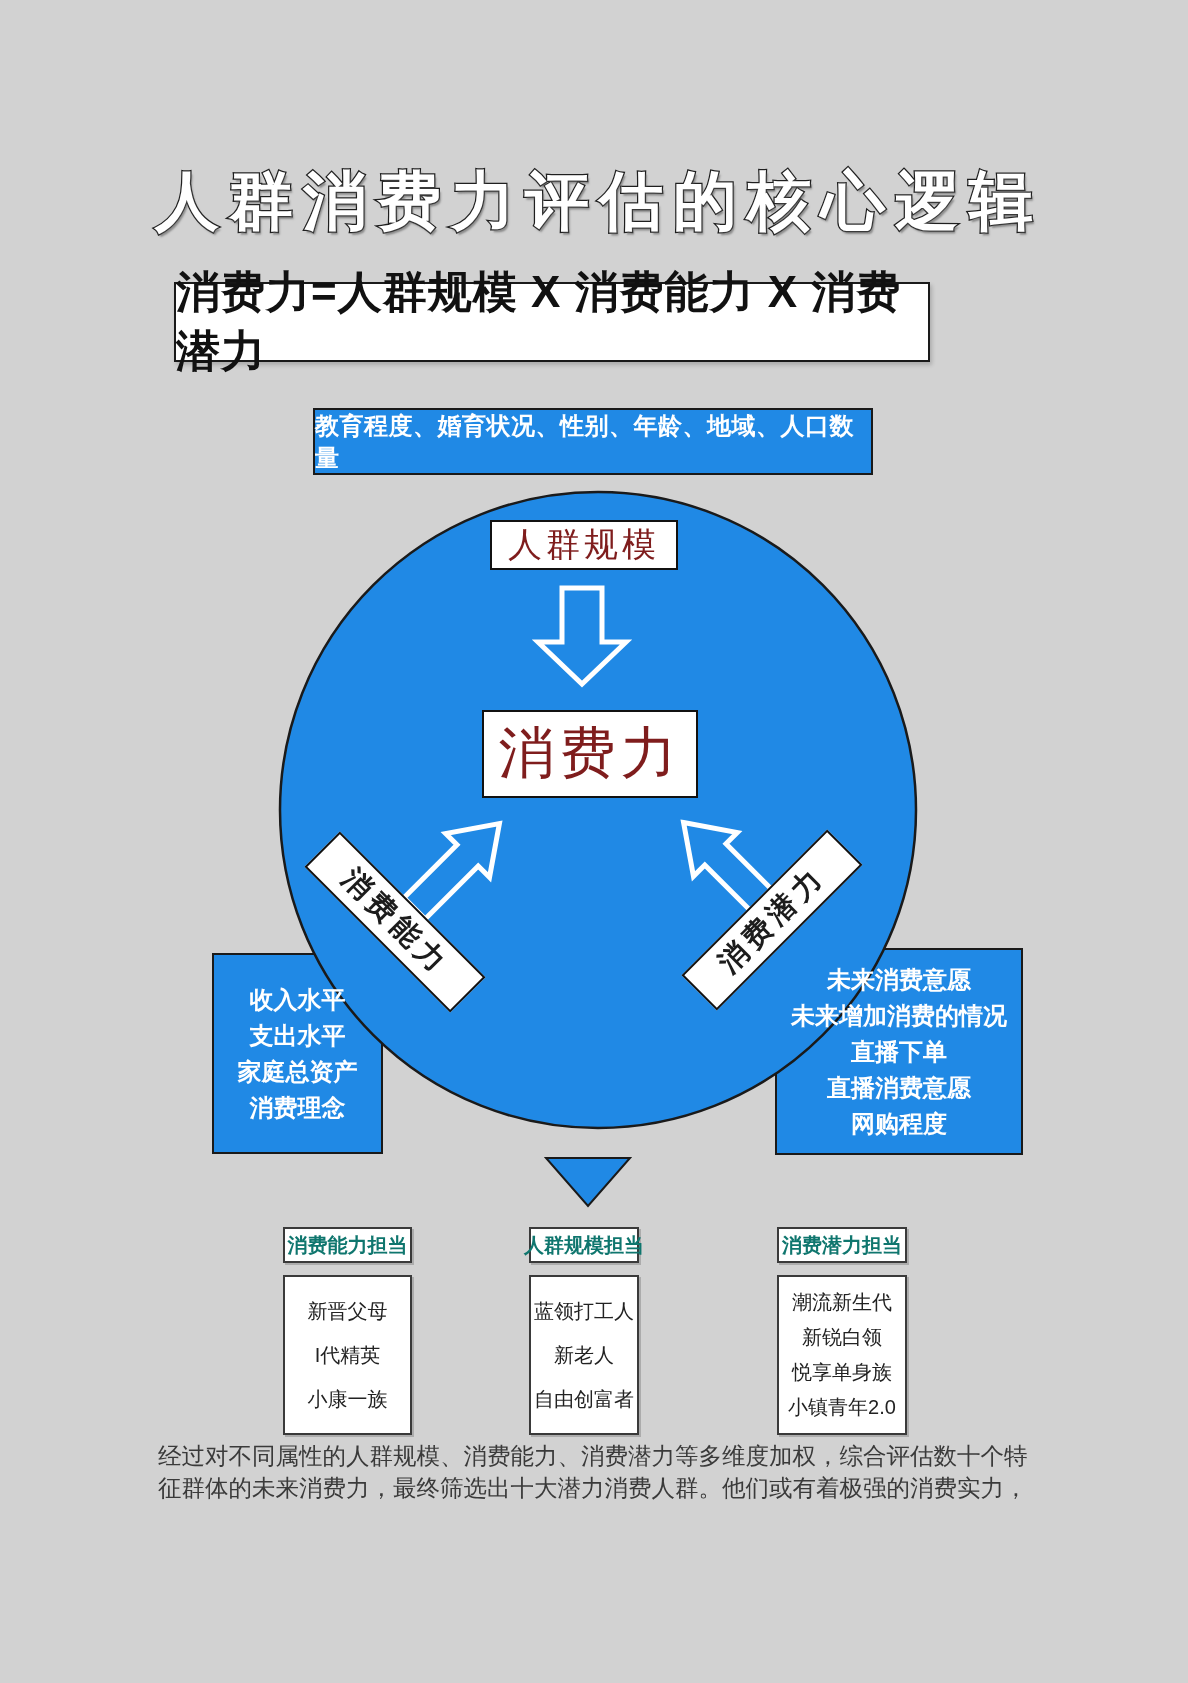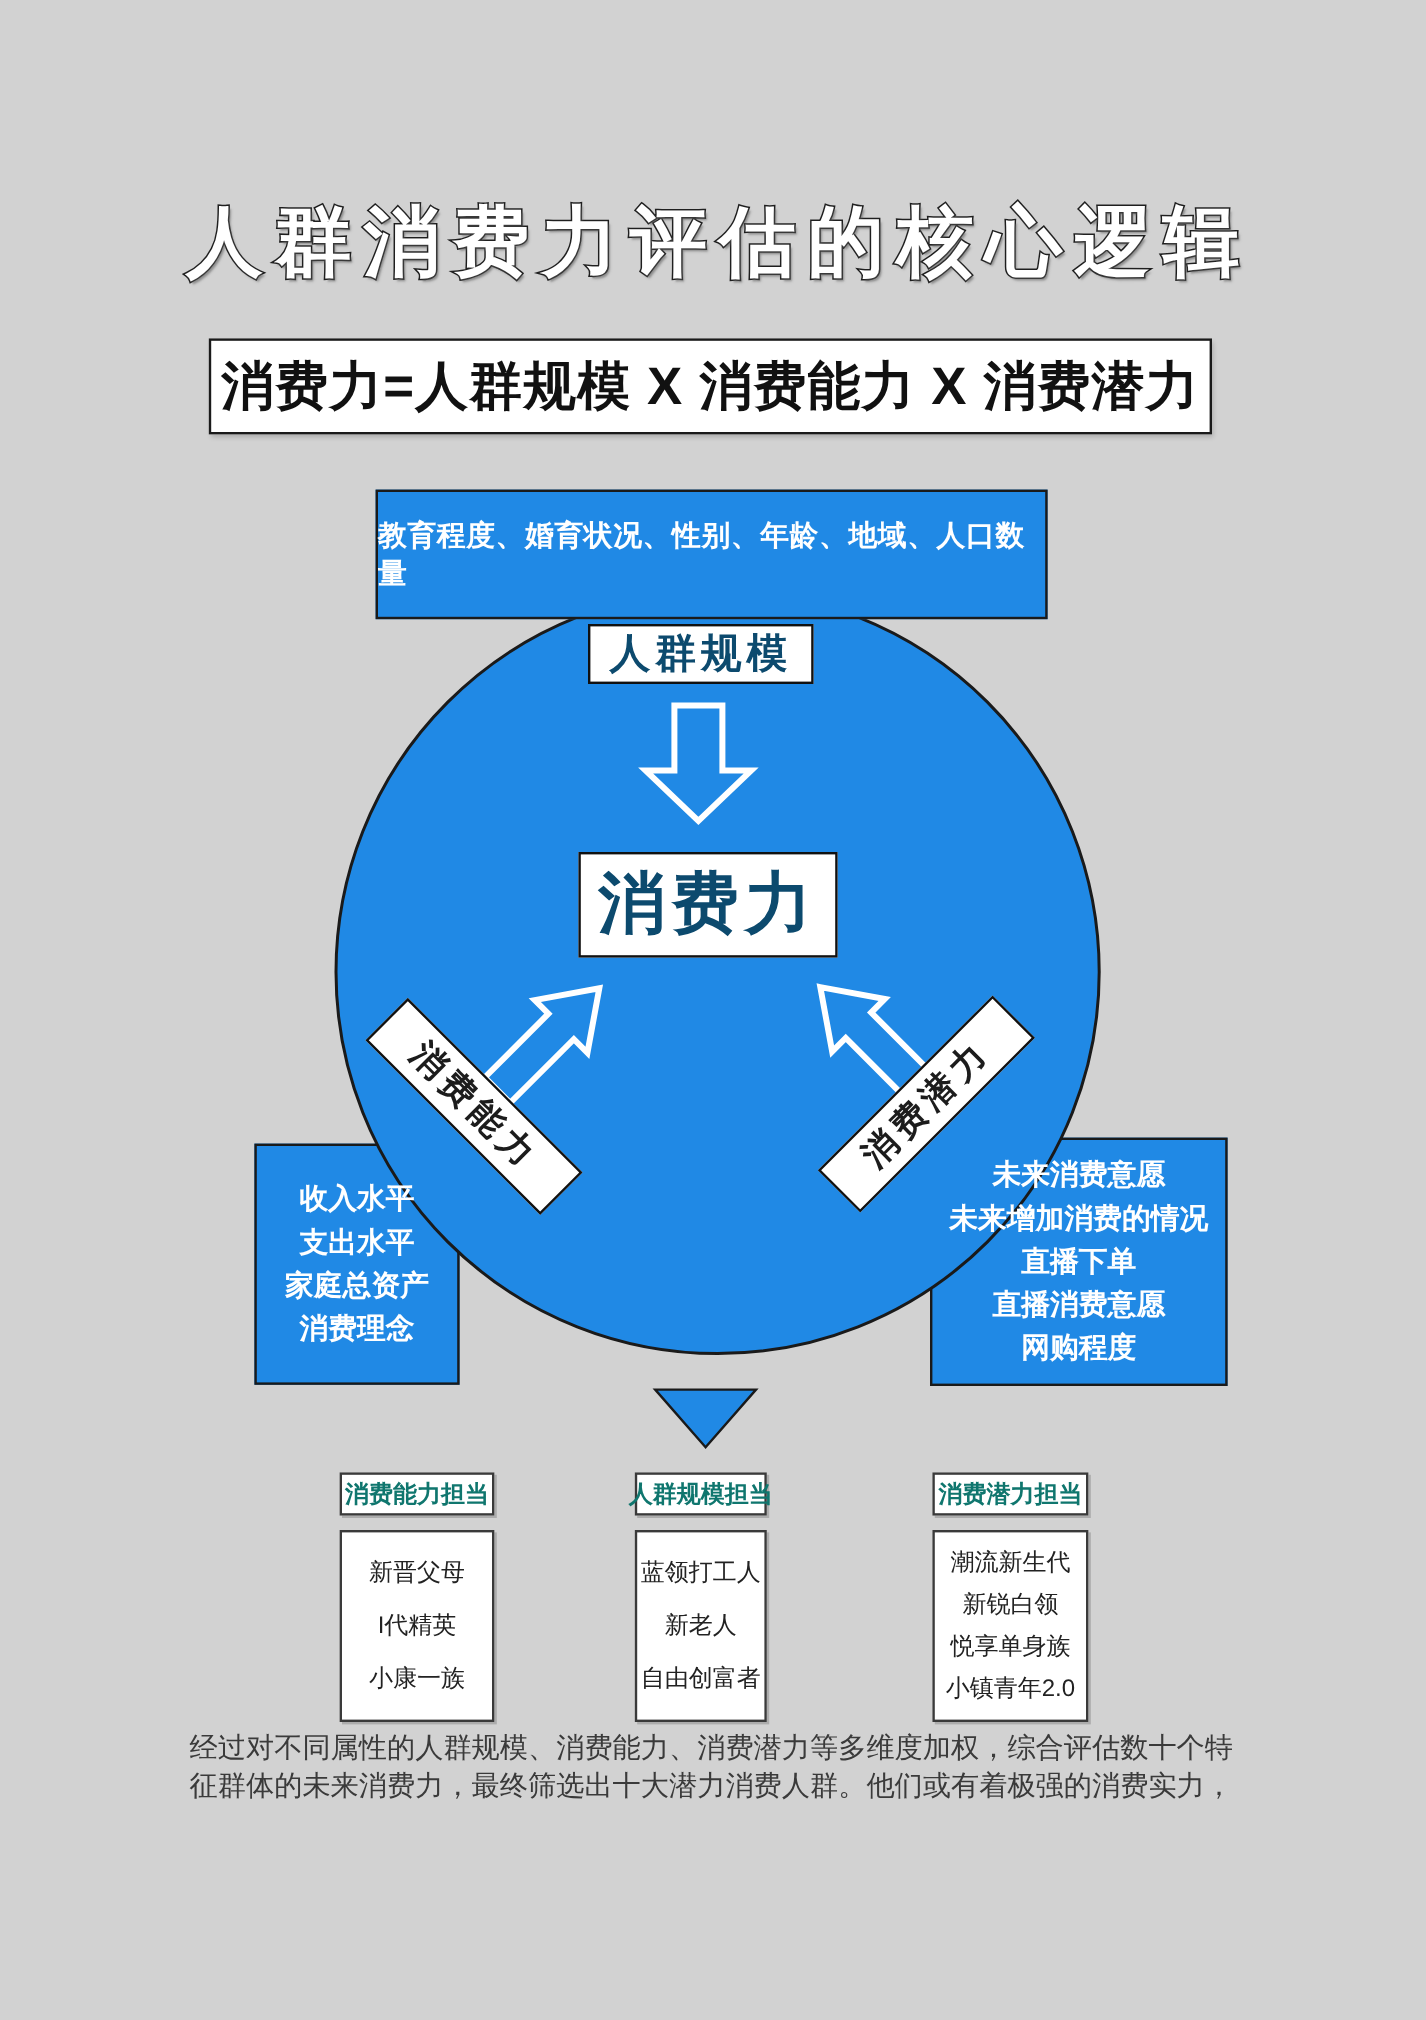--- a/index.html
+++ b/index.html
@@ -18,33 +18,33 @@
     box-sizing:border-box;
     color:#ffffff;
     -webkit-text-stroke:2.5px #1f1f1f;
     paint-order:stroke fill;
     text-shadow:2px 3px 2px rgba(80,80,80,0.55);
     z-index:5;
   }
 
   
   .formula-box{
-    left:174px;top:282px;width:836px;height:80px;
+    left:174px;top:282px;width:756px;height:80px;
     background:#ffffff;border:2.5px solid #1a1a1a;box-sizing:border-box;
     display:flex;align-items:center;justify-content:center;
     box-shadow:2px 3px 4px rgba(0,0,0,0.18);
     z-index:5;
   }
   .formula-box span{font-size:44px;font-weight:700;color:#111;letter-spacing:1px;}
 
   
   .population-banner{
-    left:313px;top:408px;width:560px;height:108px;
+    left:313px;top:408px;width:560px;height:67px;
     background:#2089e5;border:2px solid #1a1a1a;box-sizing:border-box;
-    display:flex;align-items:center;justify-content:center;
+    display:flex;align-items:flex-start;justify-content:center;
     z-index:3;
   }
   .population-banner span{font-size:24px;font-weight:700;color:#ffffff;letter-spacing:0.5px;}
 
   
   .side-box{background:#2089e5;border:2px solid #1a1a1a;box-sizing:border-box;z-index:1;}
   .ability-box-bg{left:212px;top:953px;width:171px;height:201px;}
   .potential-box-bg{left:775px;top:948px;width:248px;height:207px;}
 
   
@@ -56,21 +56,21 @@
     z-index:3;color:#ffffff;font-weight:700;text-align:center;
   }
   .ability-stack{left:212px;top:953px;width:171px;height:201px;}
   .potential-stack{left:775px;top:948px;width:248px;height:207px;}
   .factor-line{font-size:24px;line-height:36px;white-space:nowrap;}
 
   
   .white-tag{
     background:#ffffff;border:2.5px solid #111;box-sizing:border-box;
     display:flex;align-items:center;justify-content:center;
-    z-index:3;color:#0c4a6e;font-weight:700;white-space:nowrap;
+    z-index:3;color:#7f1d1d;font-weight:400;white-space:nowrap;
   }
   .scale-tag{left:490px;top:520px;width:188px;height:50px;font-size:34px;letter-spacing:4px;}
   .power-tag{left:482px;top:710px;width:216px;height:88px;font-size:56px;letter-spacing:5px;}
 
   .rot-tag{
     background:#ffffff;border:2.5px solid #111;box-sizing:border-box;
     display:flex;align-items:center;justify-content:center;
     z-index:4;color:#1c1c1c;font-weight:700;white-space:nowrap;
     width:206px;height:50px;font-size:29px;letter-spacing:5px;
   }

